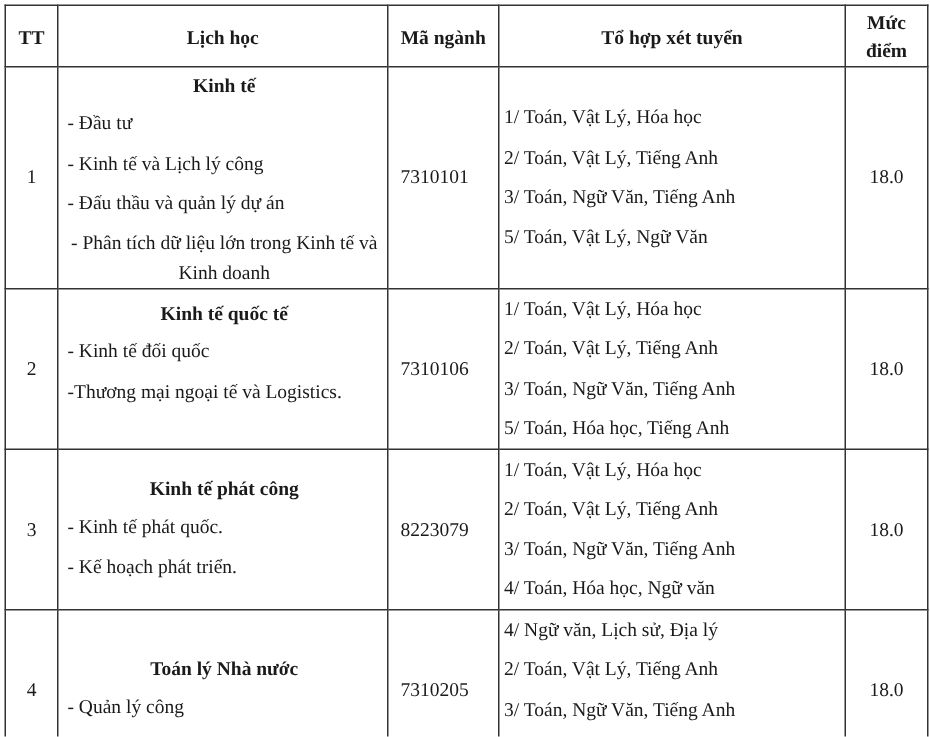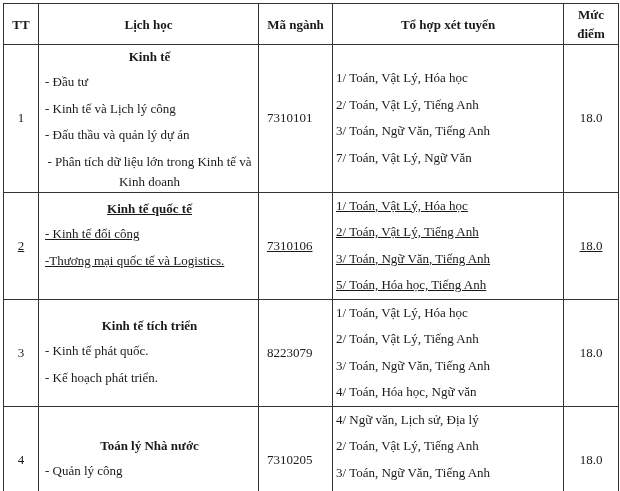--- a/index.html
+++ b/index.html
@@ -14,21 +14,21 @@
     col.c-combo { width: 231px; }
     col.c-score { width: 55px; }
     td.tt, td.score { text-align: center; }
     td.code { padding-left: 8px; }
     td.name { padding-left: 6px; padding-right: 4px; }
     td.combo { padding-left: 3px; margin-top: 20px; }
     .line { line-height: 26.5px; white-space: nowrap; }
     .major-title { font-weight: bold; line-height: 24px; text-align: center; }
     .wrap { white-space: normal; line-height: 20px; padding-top: 3px; text-align: center; }
     tr.r1 td { height: 141px; }
-    tr.r2 td { height: 98px; text-decoration: underline; }
+    tr.r2 td { height: 98px; }
     tr.r3 td { height: 98px; }
     tr.r4 td { height: 99px; }
   </style>
 </head>
 <body>
 
 <table>
   <colgroup>
     <col class="c-tt">
       <col class="c-name">
@@ -57,47 +57,47 @@
         <div class="line">- Đầu tư</div>
         <div class="line">- Kinh tế và Lịch lý công</div>
         <div class="line">- Đấu thầu và quản lý dự án</div>
         <div class="line wrap">- Phân tích dữ liệu lớn trong Kinh tế và Kinh doanh</div>
       </td>
       <td class="code">7310101</td>
       <td class="combo">
         <div class="line">1/ Toán, Vật Lý, Hóa học</div>
         <div class="line">2/ Toán, Vật Lý, Tiếng Anh</div>
         <div class="line">3/ Toán, Ngữ Văn, Tiếng Anh</div>
-        <div class="line">7/ Toán, Vật Lý, Ngữ Văn</div>
+        <div class="line">5/ Toán, Vật Lý, Ngữ Văn</div>
       </td>
       <td class="score">18.0</td>
     </tr>
 
     <tr class="r2">
       <td class="tt">2</td>
       <td class="name">
         <div class="major-title">Kinh tế quốc tế</div>
-        <div class="line">- Kinh tế đối công</div>
-        <div class="line">-Thương mại quốc tế và Logistics.</div>
+        <div class="line">- Kinh tế đối quốc</div>
+        <div class="line">-Thương mại ngoại tế và Logistics.</div>
         <div style="height:20px"></div>
       </td>
       <td class="code">7310106</td>
       <td class="combo">
         <div class="line">1/ Toán, Vật Lý, Hóa học</div>
         <div class="line">2/ Toán, Vật Lý, Tiếng Anh</div>
         <div class="line">3/ Toán, Ngữ Văn, Tiếng Anh</div>
         <div class="line">5/ Toán, Hóa học, Tiếng Anh</div>
       </td>
       <td class="score">18.0</td>
     </tr>
 
     <tr class="r3">
       <td class="tt">3</td>
       <td class="name">
-        <div class="major-title">Kinh tế tích triển</div>
+        <div class="major-title">Kinh tế phát công</div>
         <div class="line">- Kinh tế phát quốc.</div>
         <div class="line">- Kế hoạch phát triển.</div>
       </td>
       <td class="code">8223079</td>
       <td class="combo">
         <div class="line">1/ Toán, Vật Lý, Hóa học</div>
         <div class="line">2/ Toán, Vật Lý, Tiếng Anh</div>
         <div class="line">3/ Toán, Ngữ Văn, Tiếng Anh</div>
         <div class="line">4/ Toán, Hóa học, Ngữ văn</div>
       </td>

